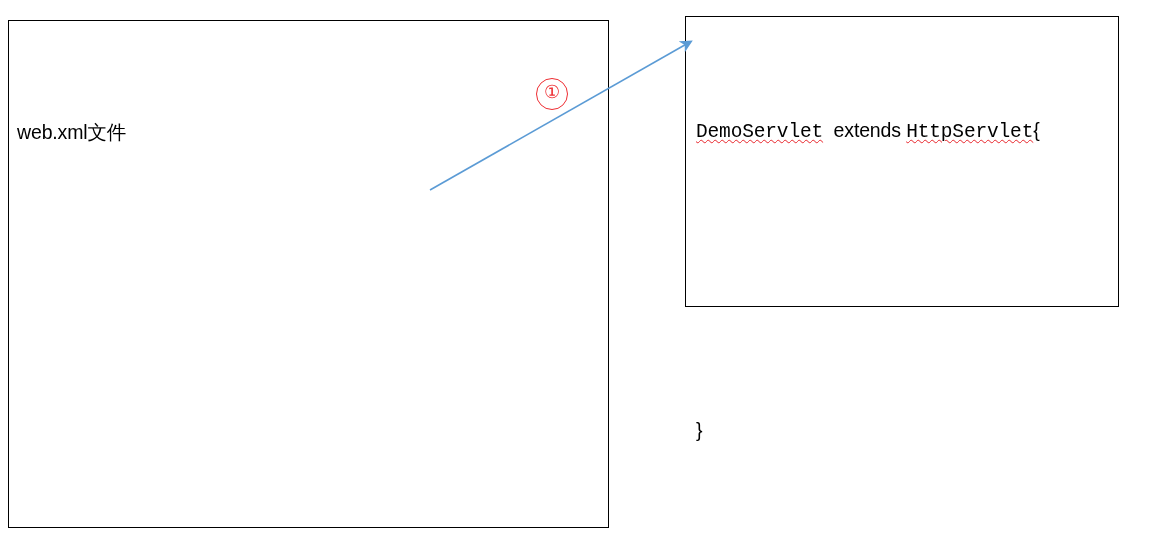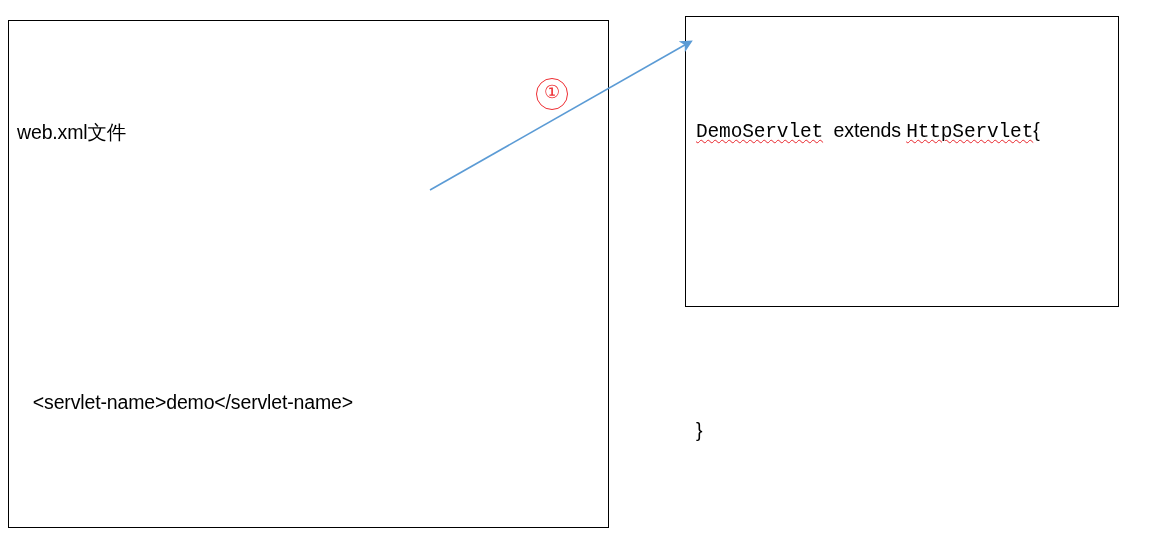--- a/index.html
+++ b/index.html
@@ -101,21 +101,20 @@
 </style>
 </head>
 <body>
 
 <div class="panel" id="xml-panel">
   <div class="code-block">
 
     <div class="code-line">web.xml文件</div>
     <div class="code-line blank">&nbsp;</div>
     <div class="code-line blank">&nbsp;</div>
-    <div class="code-line">   &lt;servlet-name&gt;demo&lt;/servlet-name&gt;</div>
 
     
 
     
     
     
     
     
     
 

